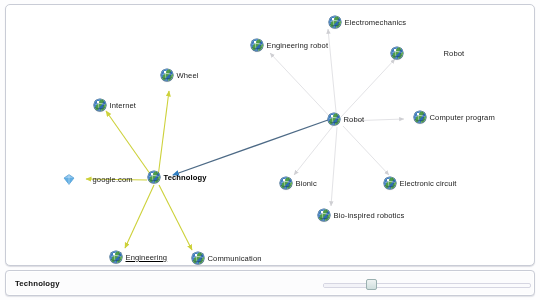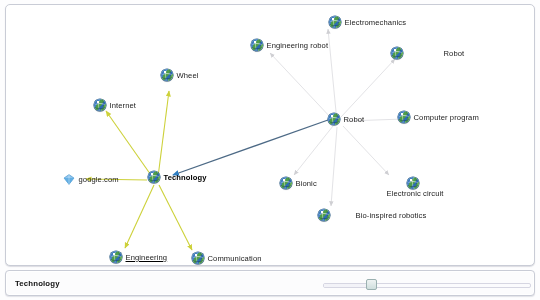--- a/index.html
+++ b/index.html
@@ -165,27 +165,27 @@
             <span class="globe"></span>
           </span>
           <span class="node-label">Internet</span>
         </div>
         <div class="node" style="left: 322px; top: 108px;">
           <span class="node-icon">
             <span class="globe"></span>
           </span>
           <span class="node-label">Robot</span>
         </div>
-        <div class="node" style="left: 392px; top: 106px; text-align: center;">
+        <div class="node" style="left: 408px; top: 106px; text-align: center;">
           <span class="node-icon">
             <span class="globe"></span>
           </span>
           <span class="node-label">Computer program</span>
         </div>
-        <div class="node" style="left: 57px; top: 168px;">
+        <div class="node" style="left: 57px; top: 168px; gap: 14px;">
           <span class="node-icon">
             <svg class="gem" viewBox="0 0 12 11">
               <path d="M1,4 L6,0.6 L11,4 L6,10.4 Z" fill="#8fc6ee" stroke="#3d8fc9" stroke-width="0.6"></path>
               <path d="M1,4 L11,4 L6,10.4 Z" fill="#5aa9e0" opacity="0.85"></path>
               <path d="M6,0.6 L6,10.4" stroke="#ffffff" stroke-width="0.5" opacity="0.7"></path>
             </svg>
           </span>
           <span class="node-label">google.com</span>
         </div>
         <div class="node focus" style="left: 142px; top: 166px;">
@@ -193,27 +193,27 @@
             <span class="globe"></span>
           </span>
           <span class="node-label">Technology</span>
         </div>
         <div class="node" style="left: 274px; top: 172px;">
           <span class="node-icon">
             <span class="globe"></span>
           </span>
           <span class="node-label">Bionic</span>
         </div>
-        <div class="node" style="left: 378px; top: 172px; flex-direction: column;">
+        <div class="node" style="left: 378px; top: 172px;">
           <span class="node-icon">
             <span class="globe"></span>
           </span>
           <span class="node-label">Electronic circuit</span>
         </div>
-        <div class="node" style="left: 312px; top: 204px; gap: 22px;">
+        <div class="node" style="left: 312px; top: 204px;">
           <span class="node-icon">
             <span class="globe"></span>
           </span>
           <span class="node-label">Bio-inspired robotics</span>
         </div>
         <div class="node" style="left: 104px; top: 246px; text-decoration: underline;">
           <span class="node-icon">
             <span class="globe"></span>
           </span>
           <span class="node-label">Engineering</span>

